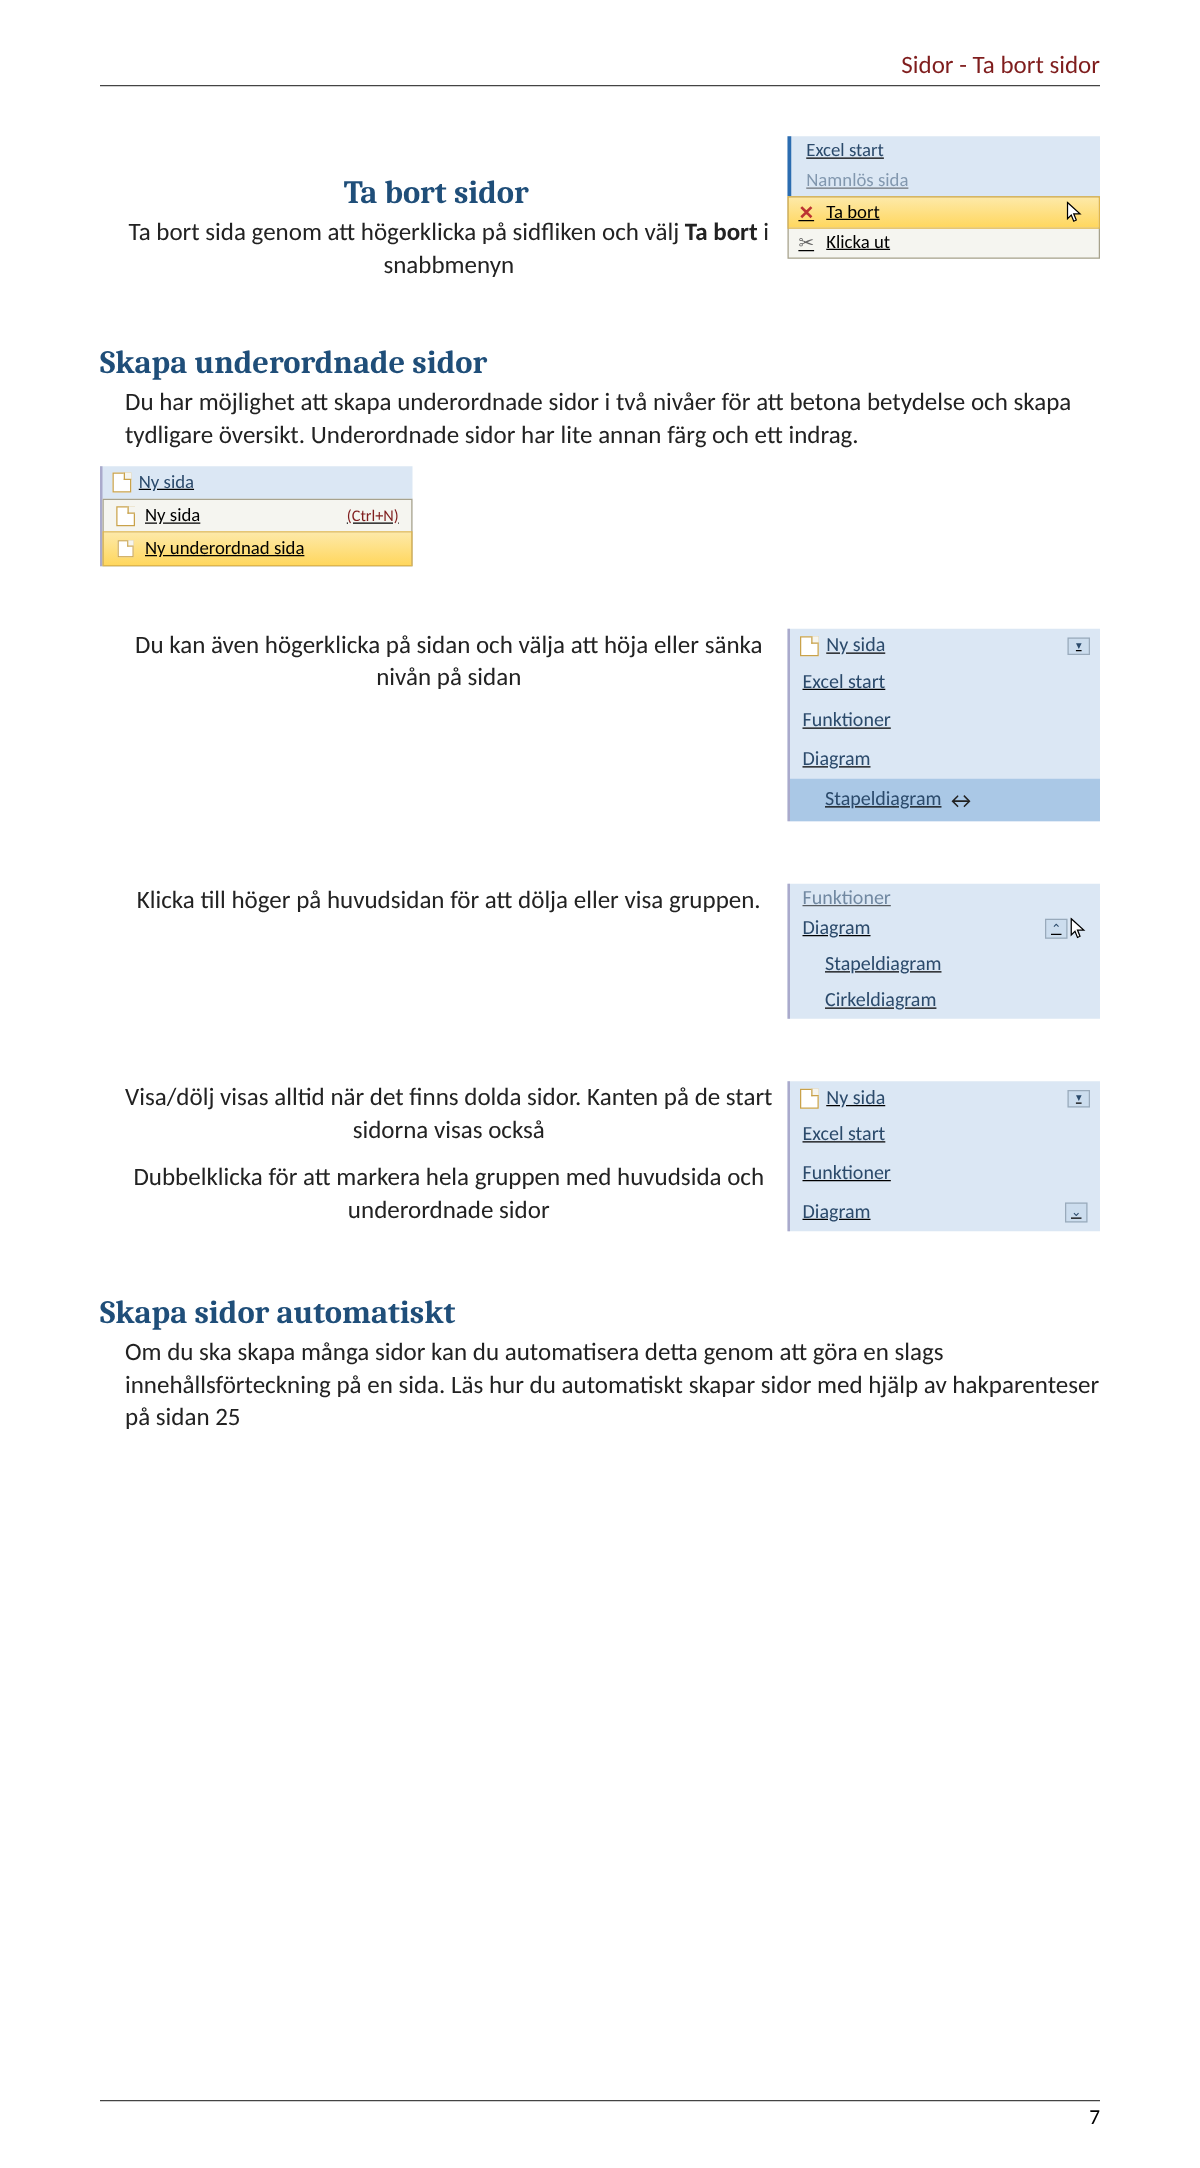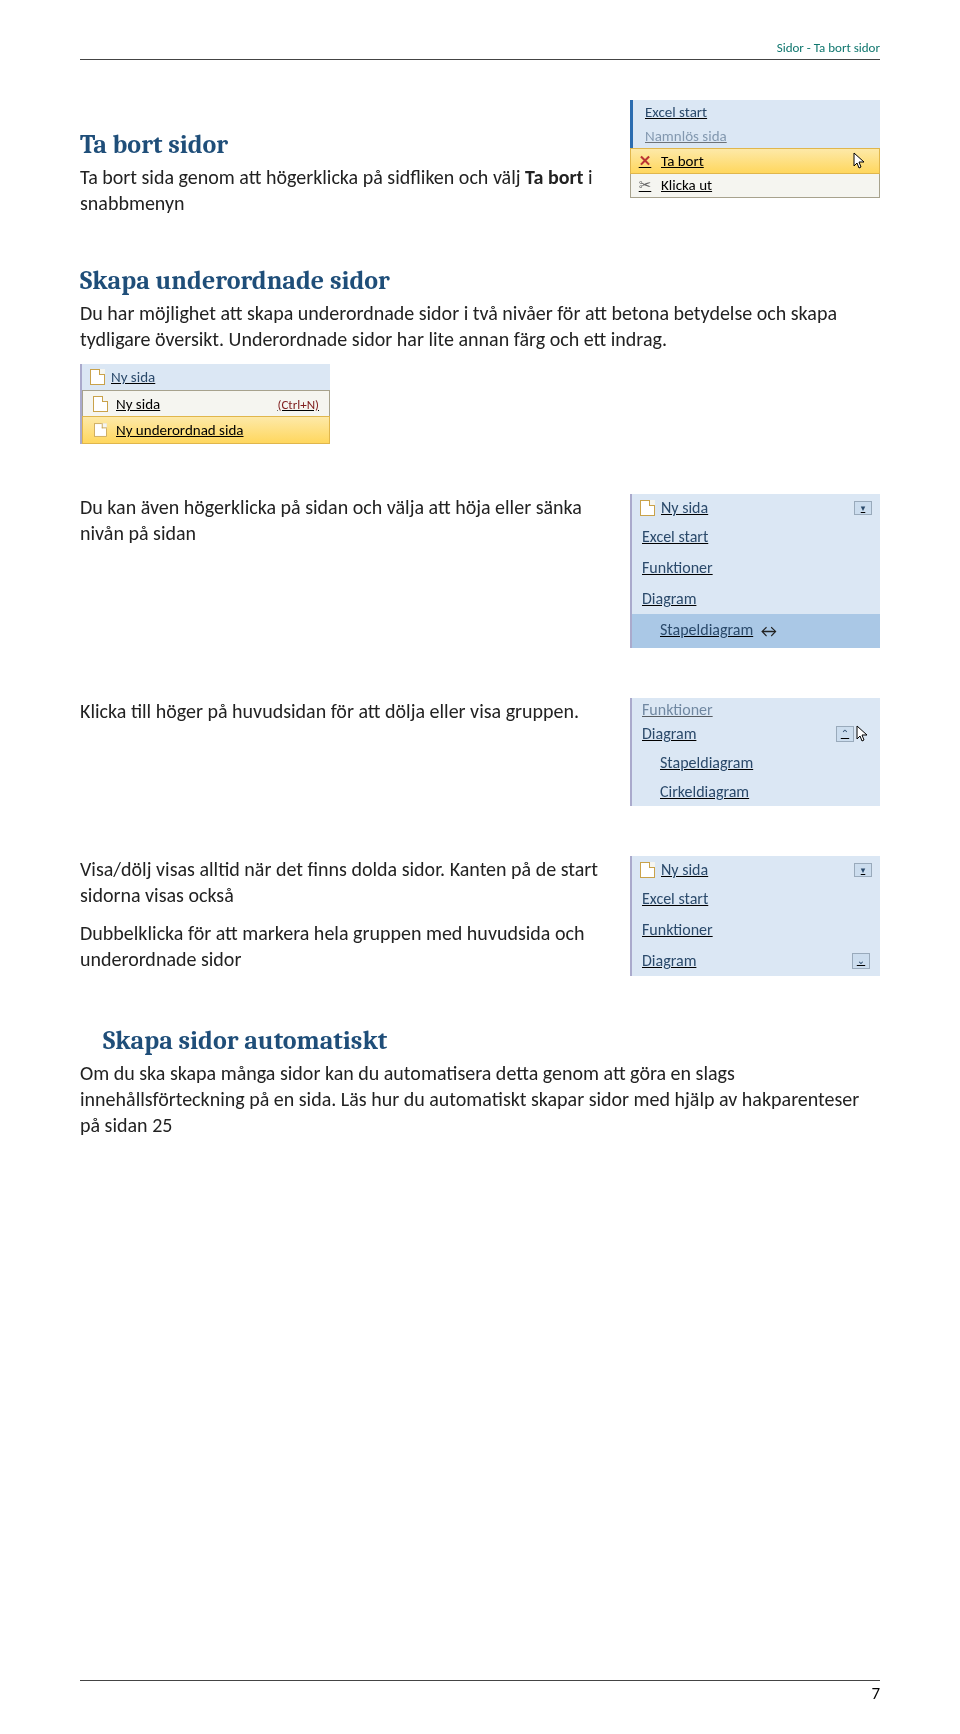--- a/index.html
+++ b/index.html
@@ -7,41 +7,42 @@
     width: 960px;
     height: 1734px;
     background: #fff;
     font-family: Calibri, "Segoe UI", Arial, sans-serif;
     color: #000;
     position: relative;
     padding: 40px 80px 0 80px;
   }
   .header {
     text-align: right;
-    font-size: 13px;
-    color: #0f766e;
+    font-size: 20px;
+    color: #7f1d1d;
     padding-bottom: 4px;
     border-bottom: 1px solid #444;
     margin-bottom: 40px;
   }
   h2.blue {
     color: #1f4e79;
     font-family: Cambria, Georgia, serif;
     font-size: 26px;
     font-weight: bold;
     margin-top: 30px;
     margin-bottom: 4px;
   }
   p {
     font-size: 20px;
     line-height: 1.3;
     color: #222;
+    margin-left: 20px;
   }
   .section { display: flex; gap: 12px; margin-bottom: 50px; }
-  .section .text { flex: 1 1 auto; }
+  .section .text { flex: 1 1 auto; text-align: center; }
   .section .shot { flex: 0 0 auto; text-decoration: underline; }
 
   
   .shot1 { width: 250px; }
   .sidebar-mini {
     background: #dbe7f4;
     border-left: 3px solid #2b6cb0;
     font-size: 15px;
     width: 100%;
   }
@@ -288,16 +289,16 @@
       <div class="item">Excel start</div>
       <div class="item">Funktioner</div>
       <div class="item" style="display:flex;align-items:center;">
         <span>Diagram</span>
         <span class="chevbox" style="margin-left:auto">⌄</span>
       </div>
     </div>
   </div>
 </div>
 
-<h2 class="blue" style="margin-top:50px;margin-left:23px;">Skapa sidor automatiskt</h2>
+<h2 class="blue" style="margin-top:50px;">Skapa sidor automatiskt</h2>
 <p>Om du ska skapa många sidor kan du automatisera detta genom att göra en slags innehållsförteckning på en sida. Läs hur du automatiskt skapar sidor med hjälp av hakparenteser på sidan 25</p>
 
 <div class="footer">7</div>
 
 </body></html>

